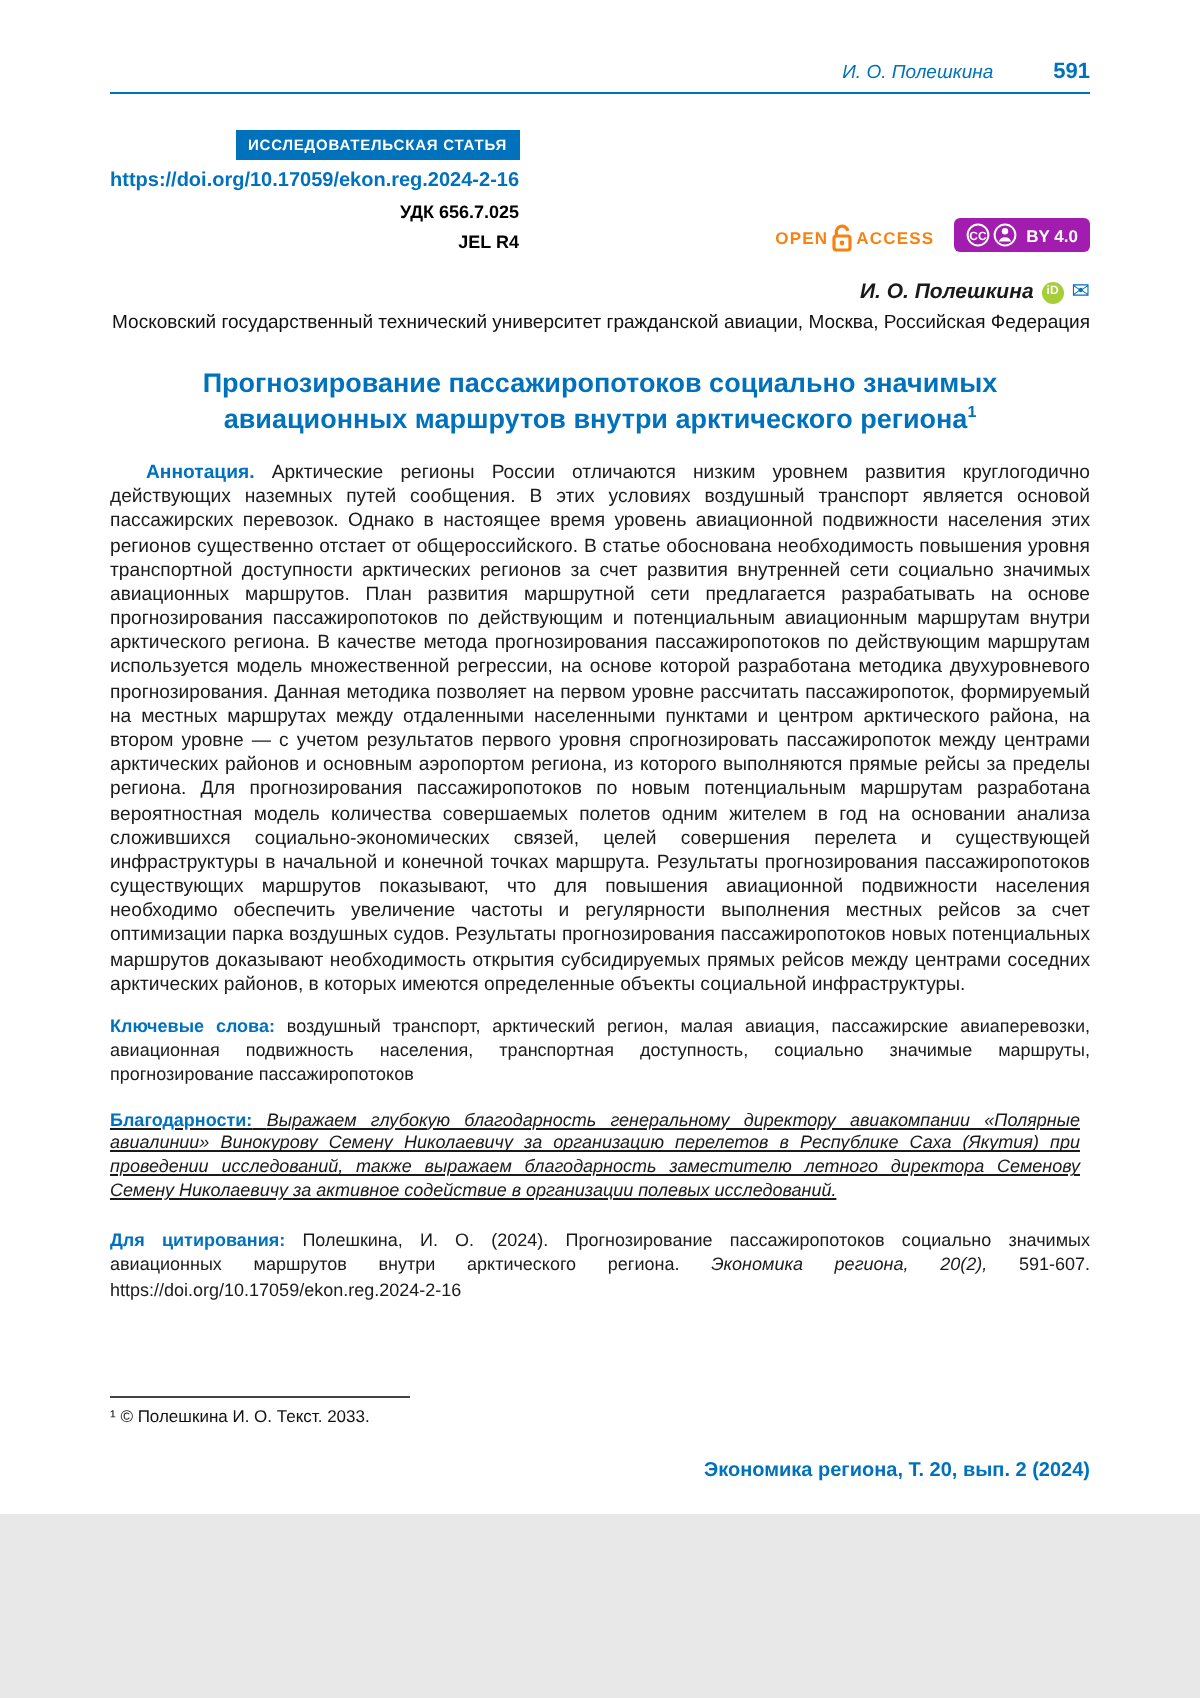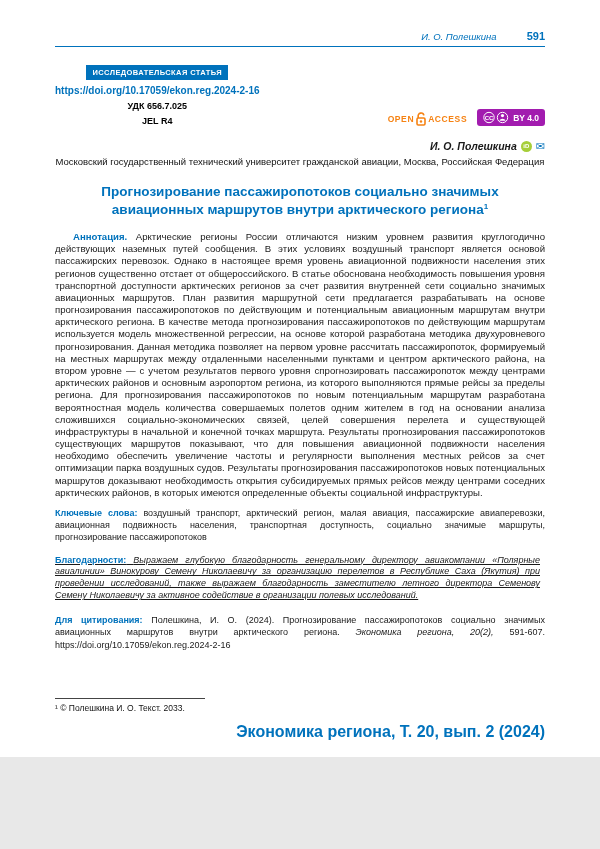--- a/index.html
+++ b/index.html
@@ -12,21 +12,21 @@
   
   .running-head {
     display:flex; justify-content:flex-end; align-items:baseline; gap:30px;
     border-bottom:1px solid #0072BC; padding-bottom:4px;
   }
   .running-author { color:#0072BC; font-style:italic; font-size:9.5px; }
   .page-number { color:#0072BC; font-weight:bold; font-size:11px; }
 
   
   .meta-row { display:flex; justify-content:space-between; margin-top:18px; }
-  .meta-left { display:flex; flex-direction:column; align-items:center; gap:5px; }
+  .meta-left { display:flex; flex-direction:column; align-items:flex-end; gap:5px; }
   .badge {
     background:#0072BC; color:#fff; font-size:7.5px; font-weight:bold;
     letter-spacing:0.4px; padding:3px 6px;
   }
   .doi { color:#0072BC; font-weight:bold; font-size:10px; text-decoration:none; }
   .udk, .jel { font-weight:bold; font-size:9px; color:#000; }
 
   .meta-right { display:flex; align-items:flex-end; gap:10px; padding-top:12px; }
   .oa-logo { display:flex; align-items:center; gap:2px; color:#F68212;
              font-weight:bold; font-size:8.5px; letter-spacing:0.6px; }
@@ -38,21 +38,21 @@
   .author-line { margin-top:14px; display:flex; justify-content:flex-end;
                  align-items:center; gap:4px; }
   .author-name { font-size:10.5px; font-weight:bold; font-style:italic; color:#1a1a1a; }
   .orcid {
     width:11px; height:11px; border-radius:50%; background:#A6CE39; color:#fff;
     font-size:6px; font-weight:bold; display:inline-flex; align-items:center;
     justify-content:center; cursor:pointer;
   }
   .email { color:#0072BC; font-size:11px; line-height:1; cursor:pointer; }
 
-  .affiliation { margin-top:4px; text-align:center; font-size:9.5px; color:#111; }
+  .affiliation { margin-top:4px; text-align:right; font-size:9.5px; color:#111; }
 
   
   .title {
     margin:16px auto 0 auto; max-width:474px; text-align:center;
     color:#0072BC; font-size:13.5px; font-weight:bold; line-height:1.3;
   }
   .title sup { font-size:8px; }
 
   
   .abstract { margin:13px 0 0 0; font-size:9.6px; line-height:1.27;
@@ -63,21 +63,21 @@
                       text-align:justify; font-style:italic;text-decoration:underline; }
   .acknowledgements .label-blue { font-style:normal; }
   .citation { margin:12px 0 0 0; font-size:9px; line-height:1.38; text-align:justify; }
   .citation .journal { font-style:italic; }
 
   
   .footnote-area { position:absolute; left:55px; right:55px; bottom:44px; }
   .footnote-rule { width:150px; border-top:1px solid #444; margin-bottom:4px; }
   .footnote-text { font-size:8.5px; color:#111; }
   .journal-footer { position:absolute; right:55px; bottom:16px; color:#0072BC;
-                    font-weight:bold; font-size:16px; }
+                    font-weight:bold; font-size:10px; }
 </style>
 </head>
 <body>
 
 <div class="page">
 
   <header class="running-head">
     <span class="running-author">И. О. Полешкина</span>
     <span class="page-number">591</span>
   </header>

